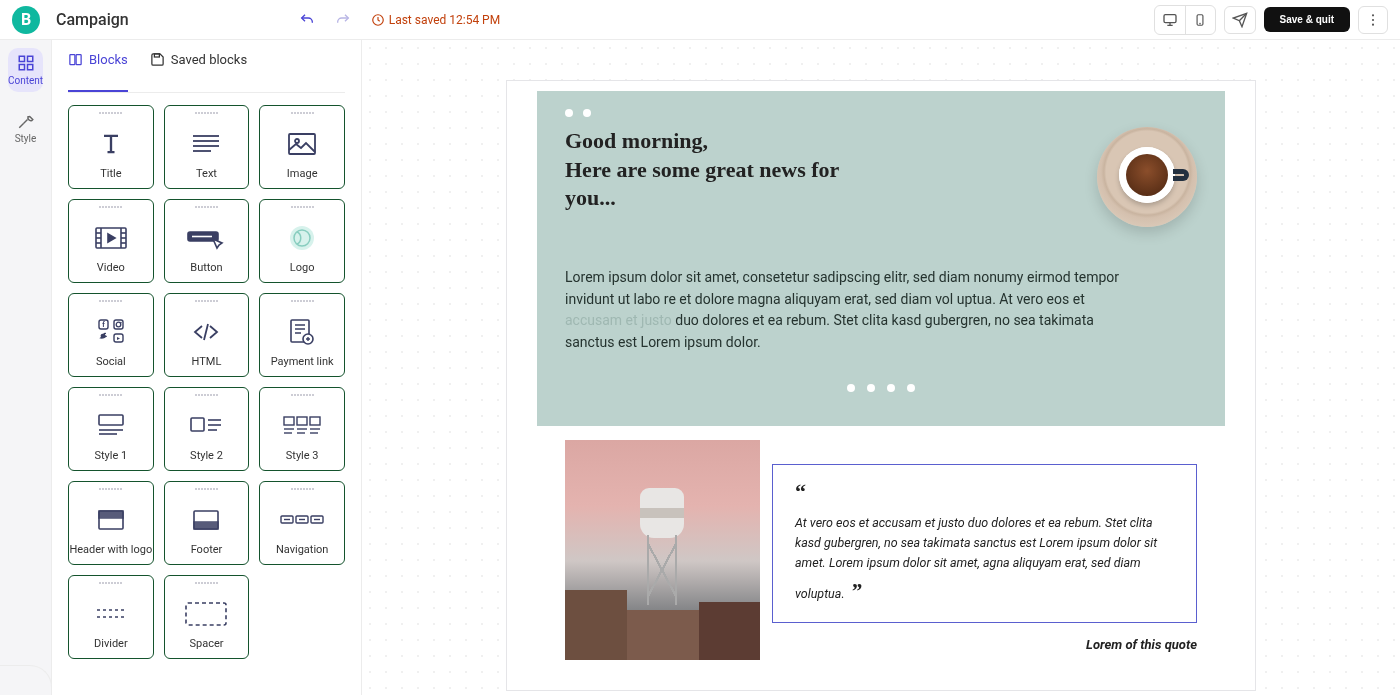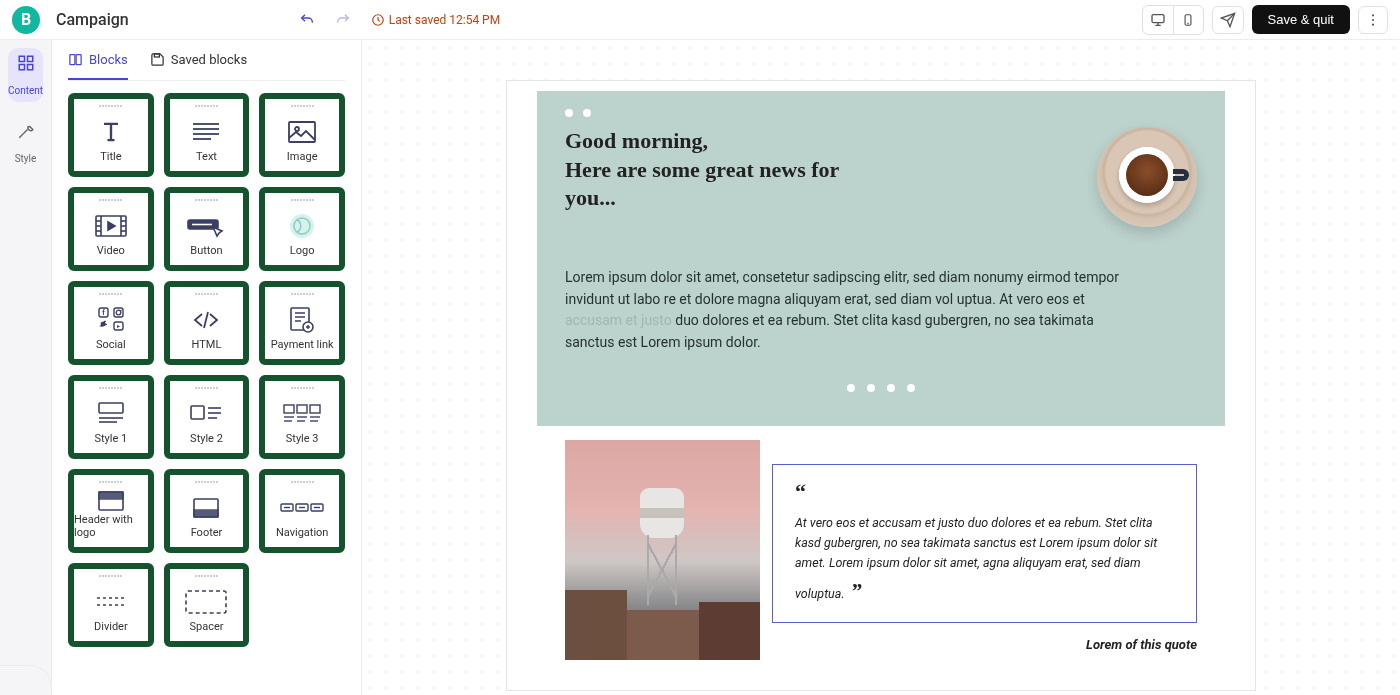--- a/index.html
+++ b/index.html
@@ -13,39 +13,39 @@
     .icon-btn { width: 28px; height: 28px; display: inline-flex; align-items: center; justify-content: center; border-radius: 6px; cursor: pointer; color: #5c5c5c; margin: 0 4px; }
     .icon-btn.undo svg { color: #4a44d6; }
     .icon-btn.redo svg { color: #b8b5e5; }
     .last-saved { display: flex; align-items: center; color: #c2410c; font-size: 12px; margin-left: 10px; cursor: default; }
     .last-saved svg { margin-right: 4px; }
     .top-right { margin-left: auto; display: flex; align-items: center; gap: 8px; }
     .segmented { display: inline-flex; border: 1px solid #e0e0e0; border-radius: 6px; overflow: hidden; }
     .segmented .seg { width: 30px; height: 28px; display: flex; align-items: center; justify-content: center; cursor: pointer; color: #555; }
     .segmented .seg + .seg { border-left: 1px solid #e0e0e0; }
     .send-btn { width: 32px; height: 28px; border: 1px solid #e0e0e0; border-radius: 6px; display: flex; align-items: center; justify-content: center; cursor: pointer; color: #555; }
-    .primary-btn { background: #111; color: #fff; border: none; padding: 7px 16px; border-radius: 6px; font-size: 13px; font-weight: 400; cursor: pointer; }
+    .primary-btn { background: #111; color: #fff; border: none; padding: 7px 16px; border-radius: 6px; font-size: 10px; font-weight: 700; cursor: pointer; }
     .more-btn { width: 30px; height: 28px; border: 1px solid #e0e0e0; border-radius: 6px; display: flex; align-items: center; justify-content: center; cursor: pointer; color: #555; }
 
     
     .workspace { display: flex; height: calc(100% - 40px); }
     .rail { width: 52px; background: #f5f5f7; display: flex; flex-direction: column; align-items: center; padding-top: 8px; gap: 14px; border-right: 1px solid #ececec; }
-    .rail-item { display: flex; flex-direction: column; align-items: center; gap: 13px; color: #666; font-size: 10px; cursor: pointer; padding: 6px 0; width: 35px; border-radius: 10px; }
+    .rail-item { display: flex; flex-direction: column; align-items: center; gap: 3px; color: #666; font-size: 10px; cursor: pointer; padding: 6px 0; width: 35px; border-radius: 10px; }
     .rail-item.active { background: #e6e4fb; color: #4a44d6; }
     .rail-item svg { width: 18px; height: 18px; }
 
     
     .left-panel { width: 310px; border-right: 1px solid #ececec; display: flex; flex-direction: column; }
     .tabs { display: flex; align-items: center; padding: 12px 16px 0; gap: 22px; }
-    .tab { display: flex; align-items: flex-end; gap: 6px; font-size: 13px; color: #333; padding-bottom: 11px; border-bottom: 2px solid transparent; cursor: pointer; }
+    .tab { display: flex; align-items: flex-end; gap: 6px; font-size: 13px; color: #333; padding-bottom: 23px; border-bottom: 2px solid transparent; cursor: pointer; }
     .tab.active { color: #4a44d6; border-bottom-color: #4a44d6; }
     .tabs-divider { height: 1px; background: #ececec; margin: 0 16px 12px; }
     
     .blocks-grid { padding: 0 16px 12px; display: grid; grid-template-columns: repeat(3, 1fr); gap: 10px; overflow-y: auto; }
-    .block-tile { border: 6px solid #14532d; border-radius: 6px; height: 84px; display: flex; flex-direction: column; align-items: center; justify-content: flex-start; cursor: grab; font-size: 11px; color: #333; background: #fff; position: relative; padding-top: 6px; }
+    .block-tile { border: 1px solid #14532d; border-radius: 6px; height: 84px; display: flex; flex-direction: column; align-items: center; justify-content: flex-start; cursor: grab; font-size: 11px; color: #333; background: #fff; position: relative; padding-top: 6px; }
     .grip { display: flex; gap: 1px; margin-bottom: 6px; color: #bdbdc7; }
     .grip .dot { width: 2px; height: 2px; background: currentColor; border-radius: 1px; }
     .tile-icon { flex: 1; display: flex; align-items: center; justify-content: center; color: #3a3f63; }
     .tile-label { font-size: 11px; padding-bottom: 8px; color: #333; }
 
     
     .canvas { flex: 1; position: relative; background: #fff; overflow: auto; }
     .canvas::before { content: ""; position: absolute; inset: 0; background-image: radial-gradient(#e0e0e0 1px, transparent 1px); background-size: 16px 16px; opacity: 0.5; pointer-events: none; }
     .email-outer { position: relative; width: 750px; margin: 40px auto 0; border: 1px solid #e5e5e8; background: #fff; padding: 10px 30px 30px; }
     .view-browser { text-align: center; font-size: 12px; color: #333; text-decoration: underline; margin: 6px 0 14px; cursor: pointer; }

